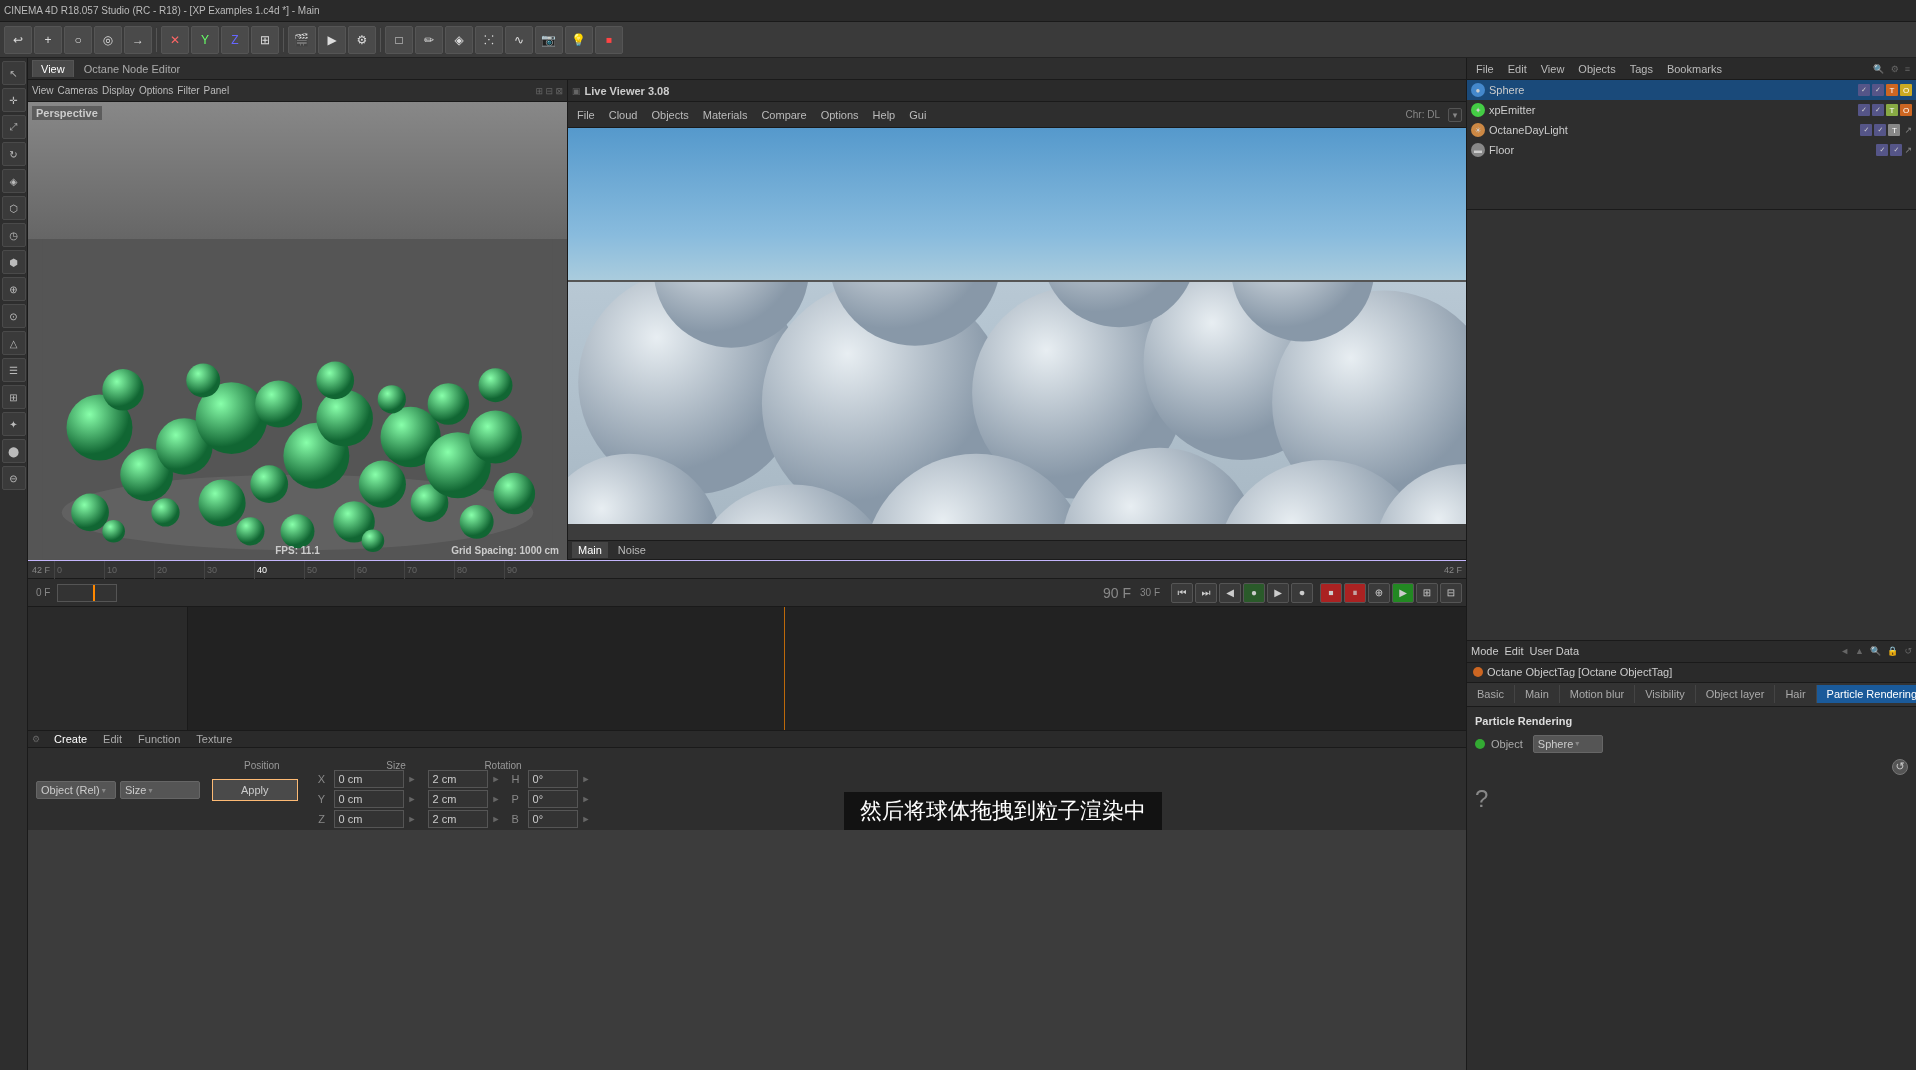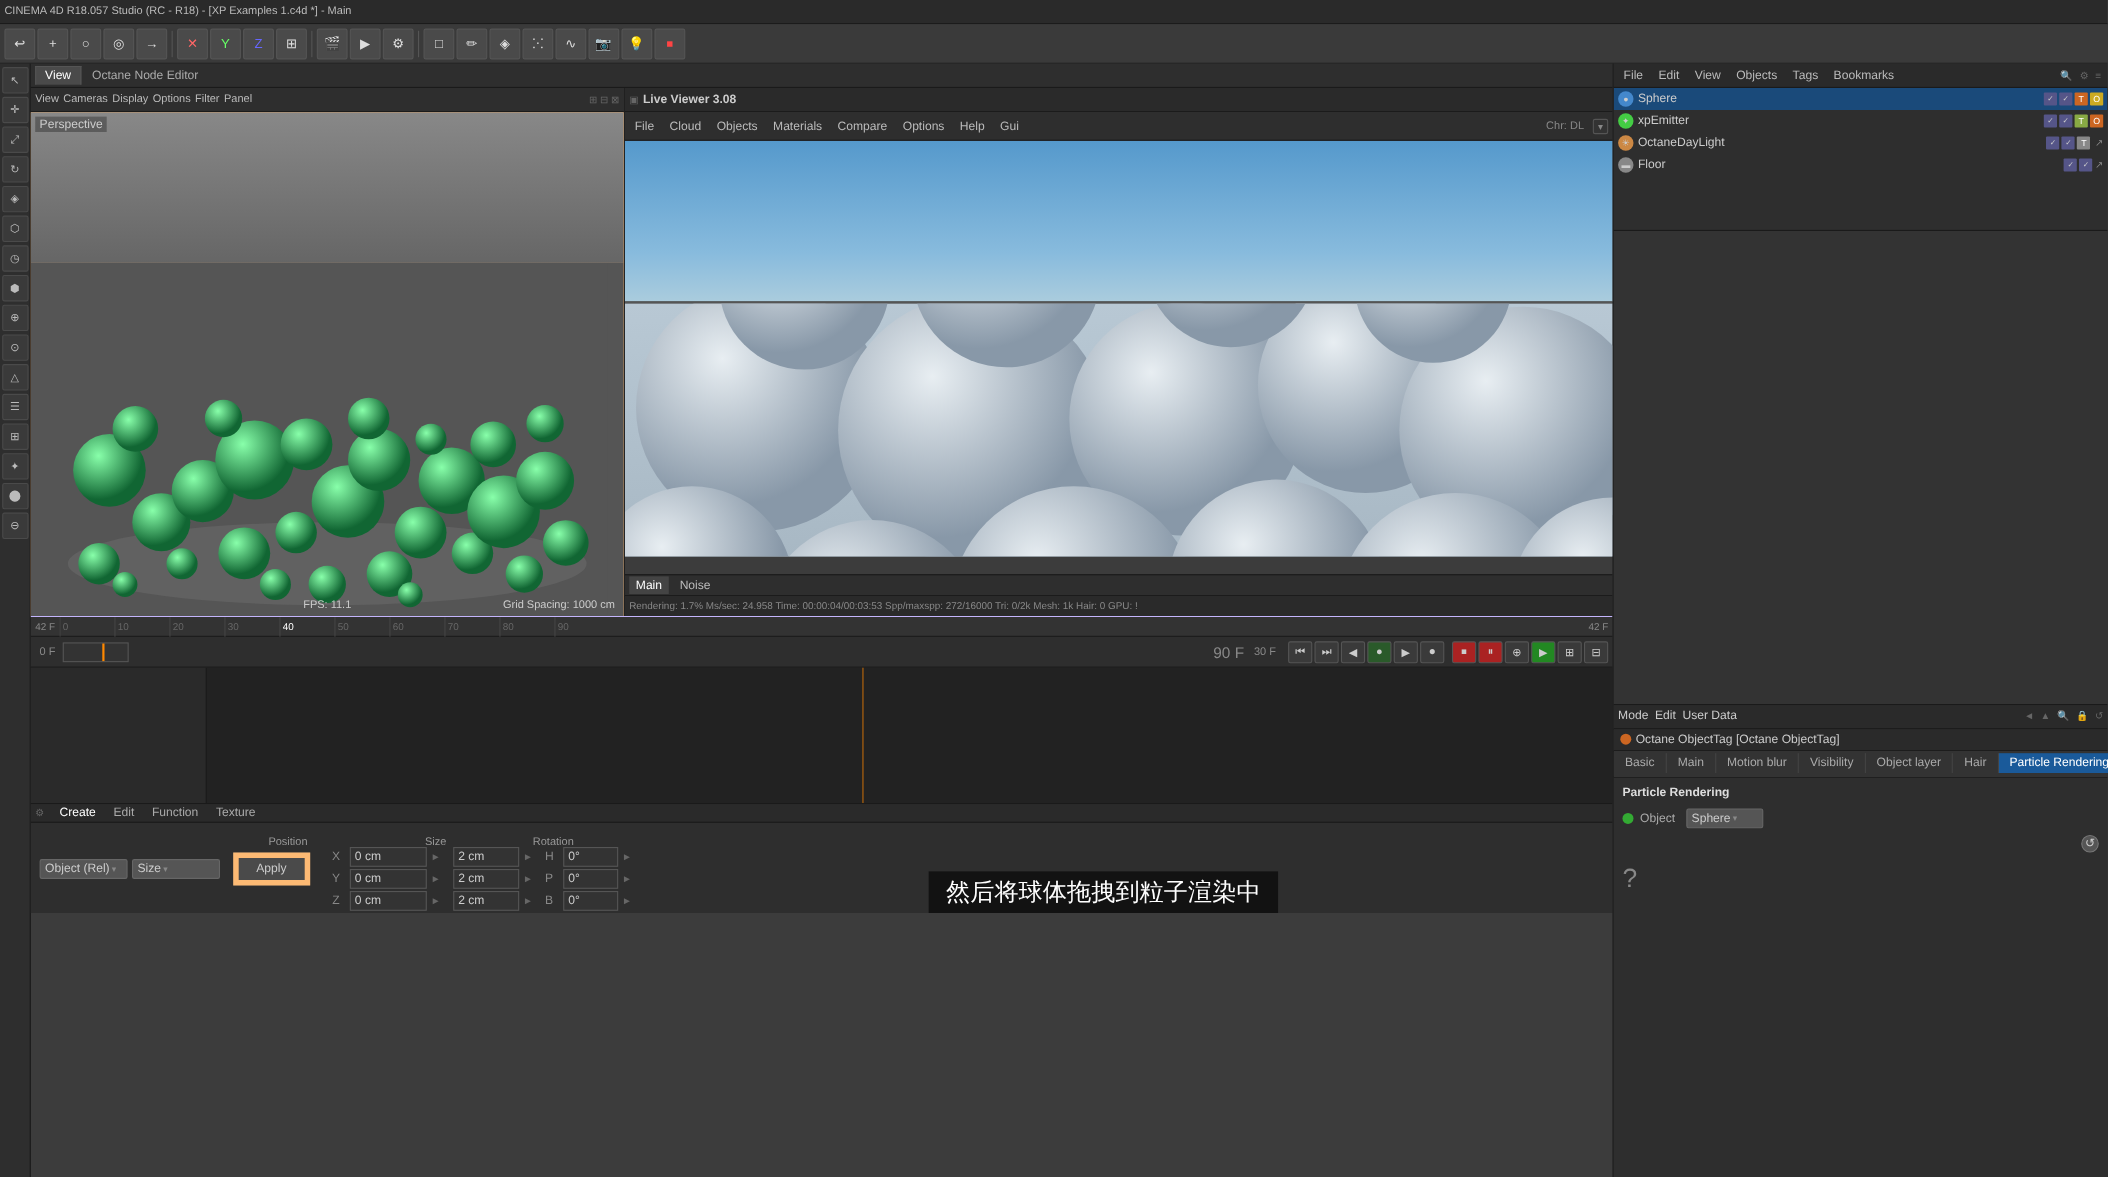--- a/index.html
+++ b/index.html
@@ -29,21 +29,21 @@
     .vp-tab { padding: 2px 8px; font-size: 11px; color: #bbb; cursor: pointer; background: #3a3a3a; border: 1px solid #555; border-bottom: none; }
     .vp-tab.active { background: #4a4a4a; color: #fff; }
     .vp-tab-editor { color: #aaa; font-size: 11px; padding: 2px 6px; }
 
     
     .viewports { display: flex; flex: 1; }
 
     
     .left-viewport { width: 540px; display: flex; flex-direction: column; border-right: 1px solid #1a1a1a; }
     .vp-toolbar { height: 22px; background: #2e2e2e; display: flex; align-items: center; padding: 0 4px; gap: 4px; border-bottom: 1px solid #1a1a1a; font-size: 10px; color: #bbb; }
-    .vp-canvas { flex: 1; position: relative; overflow: hidden; background: #fdba74; }
+    .vp-canvas { flex: 1; position: relative; overflow: hidden; background: #c4b5fd; font-weight: bold; }
     .perspective-label { position: absolute; top: 4px; left: 4px; font-size: 11px; color: #ccc; background: rgba(0,0,0,0.3); padding: 1px 4px; }
     .fps-label { position: absolute; bottom: 4px; left: 50%; transform: translateX(-50%); font-size: 10px; color: #ccc; }
     .grid-label { position: absolute; bottom: 4px; right: 8px; font-size: 10px; color: #ccc; }
 
     
     .green-spheres-area { flex: 1; background: #555; position: relative; }
     .sphere-svg { width: 100%; height: 100%; }
 
     
     .right-viewport { flex: 1; display: flex; flex-direction: column; }
@@ -92,21 +92,21 @@
     .tc-btn { width: 22px; height: 20px; background: #3a3a3a; border: 1px solid #555; border-radius: 2px; display: flex; align-items: center; justify-content: center; cursor: pointer; font-size: 10px; color: #ccc; }
     .tc-btn.red { background: #aa2222; }
     .tc-btn.green { background: #228822; }
     .timeline-tracks { flex: 1; background: #2a2a2a; }
 
     
     .bottom-area { height: 100px; background: #2e2e2e; border-top: 1px solid #1a1a1a; display: flex; flex-direction: column; }
     .bottom-tabs-row { height: 22px; background: #2a2a2a; display: flex; align-items: center; padding: 0 4px; gap: 4px; border-bottom: 1px solid #1a1a1a; }
     .bottom-tab { font-size: 11px; color: #aaa; padding: 2px 6px; cursor: pointer; }
     .bottom-tab.active { color: #fff; }
-    .apply-btn { background: #4a4a4a; border: 5px solid #fdba74; padding: 4px 16px; color: #ccc; cursor: pointer; font-size: 11px; margin-left: 8px; }
+    .apply-btn { background: #4a4a4a; border: 1px solid #fdba74; padding: 4px 28px; color: #ccc; cursor: pointer; font-size: 11px; margin-left: 8px; }
     .coord-val { background: #333; border: 1px solid #555; padding: 1px 4px; font-size: 11px; color: #ccc; height: 18px; width: 70px; display: flex; align-items: center; }
     .coord-size-val { background: #333; border: 1px solid #555; padding: 1px 4px; font-size: 11px; color: #ccc; height: 18px; width: 60px; display: flex; align-items: center; }
     .coord-rot-val { background: #333; border: 1px solid #555; padding: 1px 4px; font-size: 11px; color: #ccc; height: 18px; width: 50px; display: flex; align-items: center; }
 
     
     .subtitle-overlay { position: absolute; bottom: 40px; left: 50%; transform: translateX(-50%); background: rgba(0,0,0,0.6); color: #fff; font-size: 22px; padding: 4px 16px; white-space: nowrap; }
 
     .ruler-marks { display: flex; align-items: center; gap: 0; font-size: 9px; color: #666; flex: 1; overflow: hidden; }
     .ruler-mark { width: 50px; text-align: left; padding-left: 2px; border-left: 1px solid #444; height: 18px; display: flex; align-items: center; }
 
@@ -304,23 +304,20 @@
                 <circle cx="360" cy="65" r="35" fill="url(#wg)"></circle>
               </svg>
             </div>
           </div>
 
           <div class="lv-bottom-tabs">
             <span class="lv-tab active">Main</span>
             <span class="lv-tab">Noise</span>
           </div>
 
-          <div class="lv-rendering-status">
-            <span>Rendering: 1.7%   Ms/sec: 24.958   Time: 00:00:04/00:03:53   Spp/maxspp: 272/16000   Tri: 0/2k   Mesh: 1k   Hair: 0   GPU: !</span>
-          </div>
         </div>
 
       </div>
 
       <div class="timeline-area">
 
         <div class="timeline-ruler">
           <span style="font-size:9px; color:#888; margin-right:4px;">42 F</span>
           <div class="ruler-marks">
             <div class="ruler-mark">0</div>

